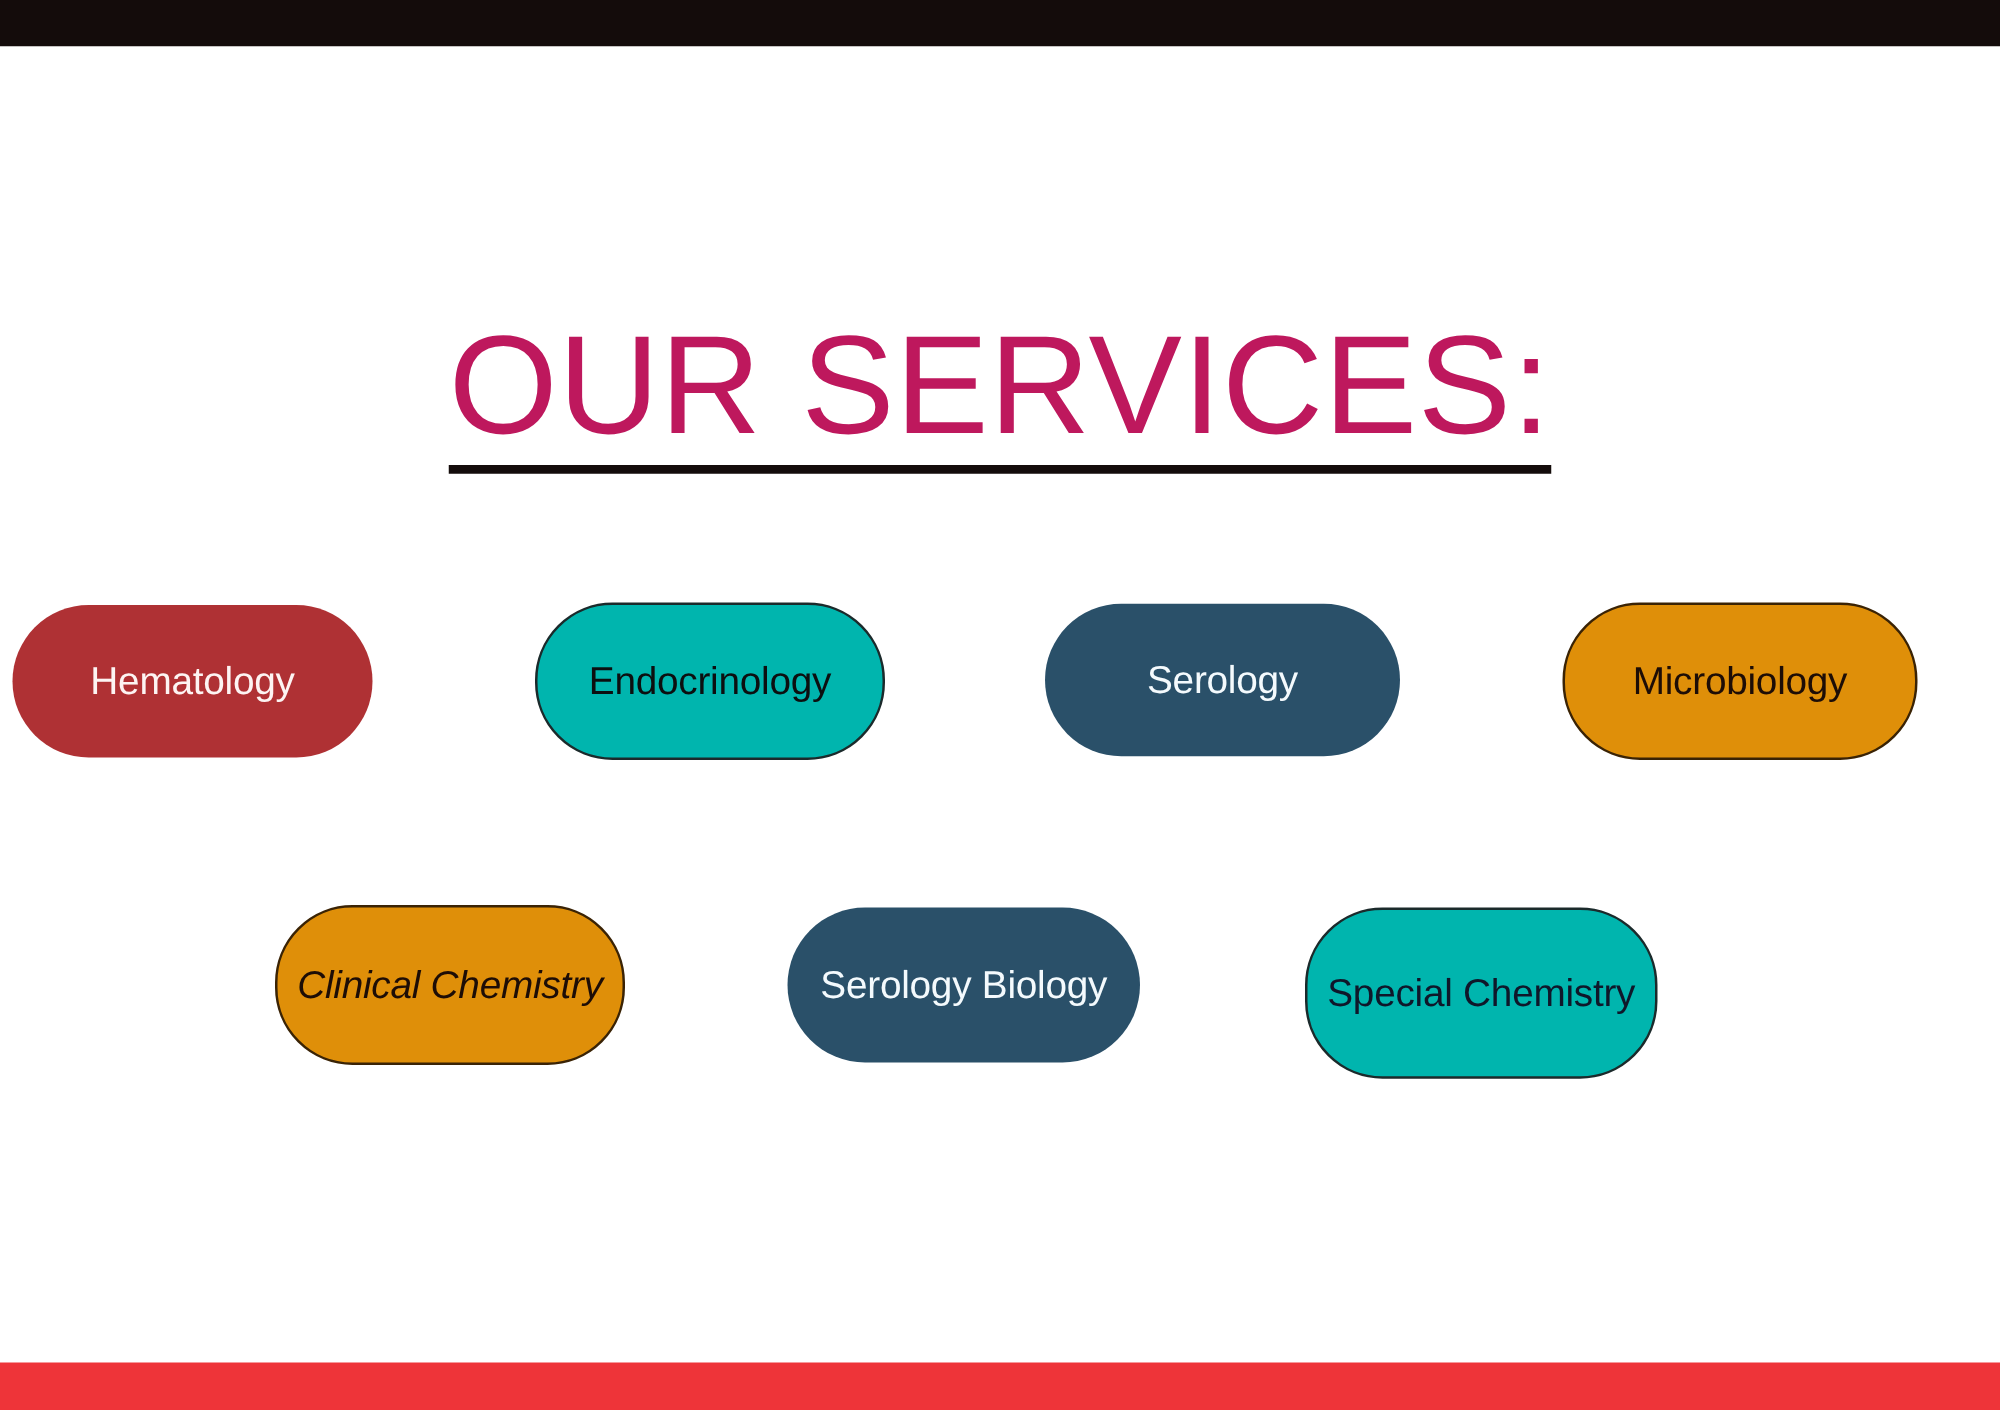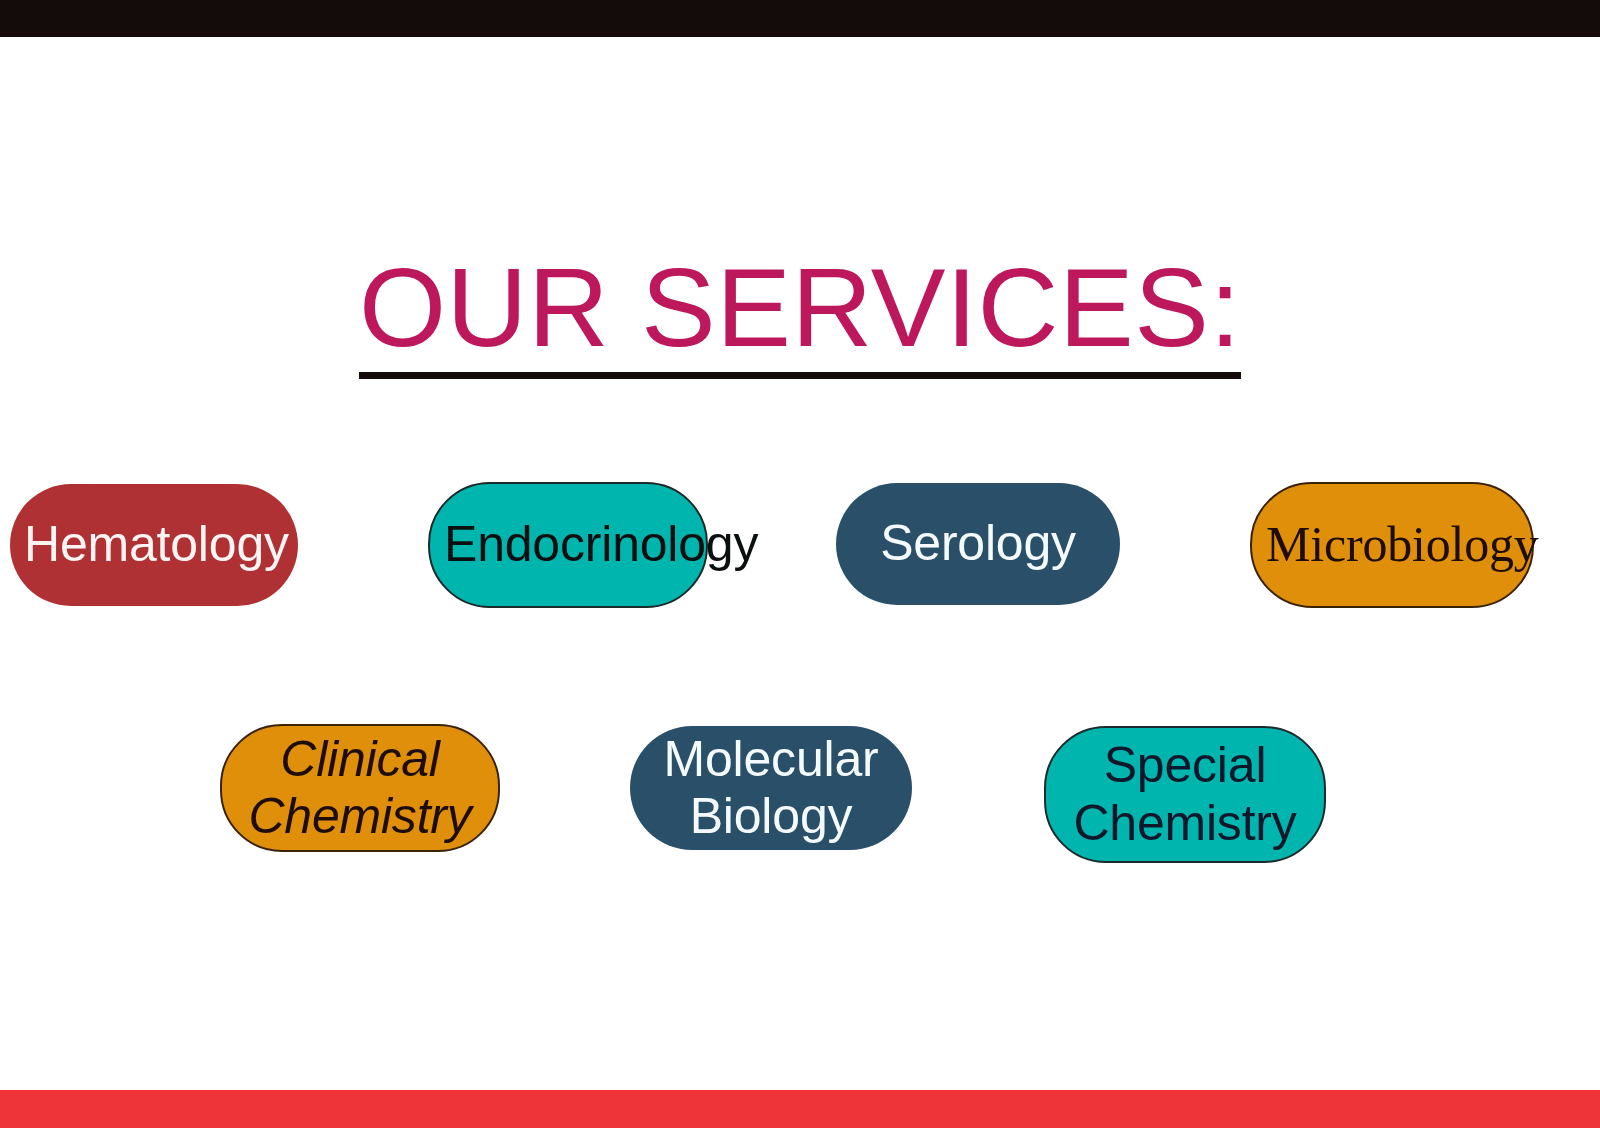--- a/index.html
+++ b/index.html
@@ -62,21 +62,21 @@
   
   .pill {
     position: absolute;
     display: flex;
     align-items: center;
     justify-content: center;
     text-align: center;
     border-radius: 62px;
     box-sizing: border-box;
     font-family: "Liberation Sans", sans-serif;
-    font-size: 50px;
+    font-size: 31px;
     line-height: 1.15;
     font-weight: 400;
     letter-spacing: -0.2px;
     padding: 0 14px;
   }
   .pill .pill-label {
     display: block;
     width: 100%;
   }
 
@@ -91,21 +91,20 @@
     border: 2px solid #1b2a2b;
   }
   #pill-serology {
     left: 836px; top: 483px;  width: 284px;  height: 122px;
     background: #2a5069;  color: #f4fafd;
   }
   #pill-microbiology {
     left: 1250px; top: 482px; width: 284px;  height: 126px;
     background: #df8f09;  color: #1d0d06;
     border: 2px solid #3a2305;
-    font-family: Liberation Serif, serif;
   }
 
   
   #pill-clinical-chemistry {
     left: 220px; top: 724px;  width: 280px;  height: 128px;
     background: #df8f09;  color: #1d0d06;
     border: 2px solid #3a2305;
     font-style: italic;
   }
   #pill-molecular-biology {
@@ -143,21 +142,21 @@
 
   <div class="pill" id="pill-microbiology">
     <span class="pill-label">Microbiology</span>
   </div>
 
   <div class="pill" id="pill-clinical-chemistry">
     <span class="pill-label">Clinical Chemistry</span>
   </div>
 
   <div class="pill" id="pill-molecular-biology">
-    <span class="pill-label">Molecular Biology</span>
+    <span class="pill-label">Serology Biology</span>
   </div>
 
   <div class="pill" id="pill-special-chemistry">
     <span class="pill-label">Special Chemistry</span>
   </div>
 
   <div class="bottom-bar"></div>
 
 </div>
 

